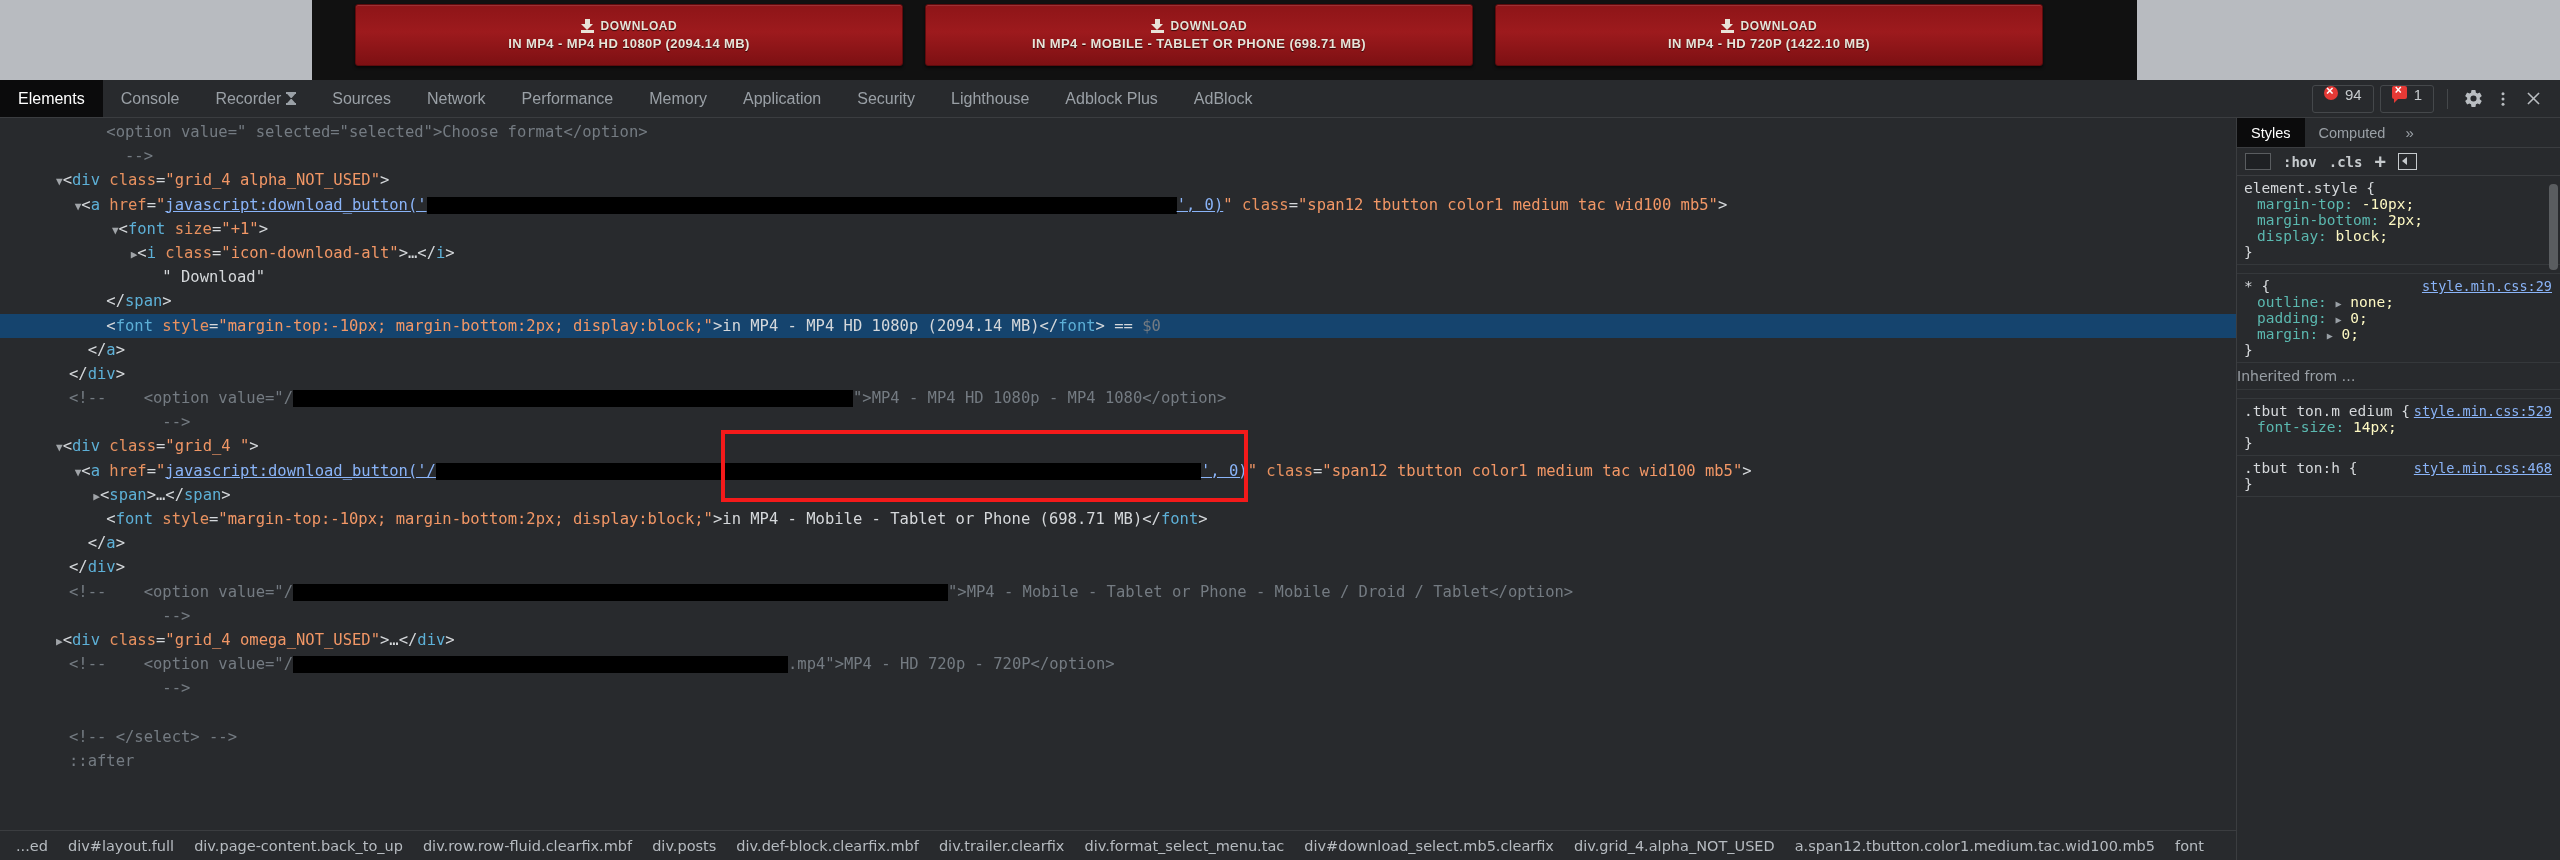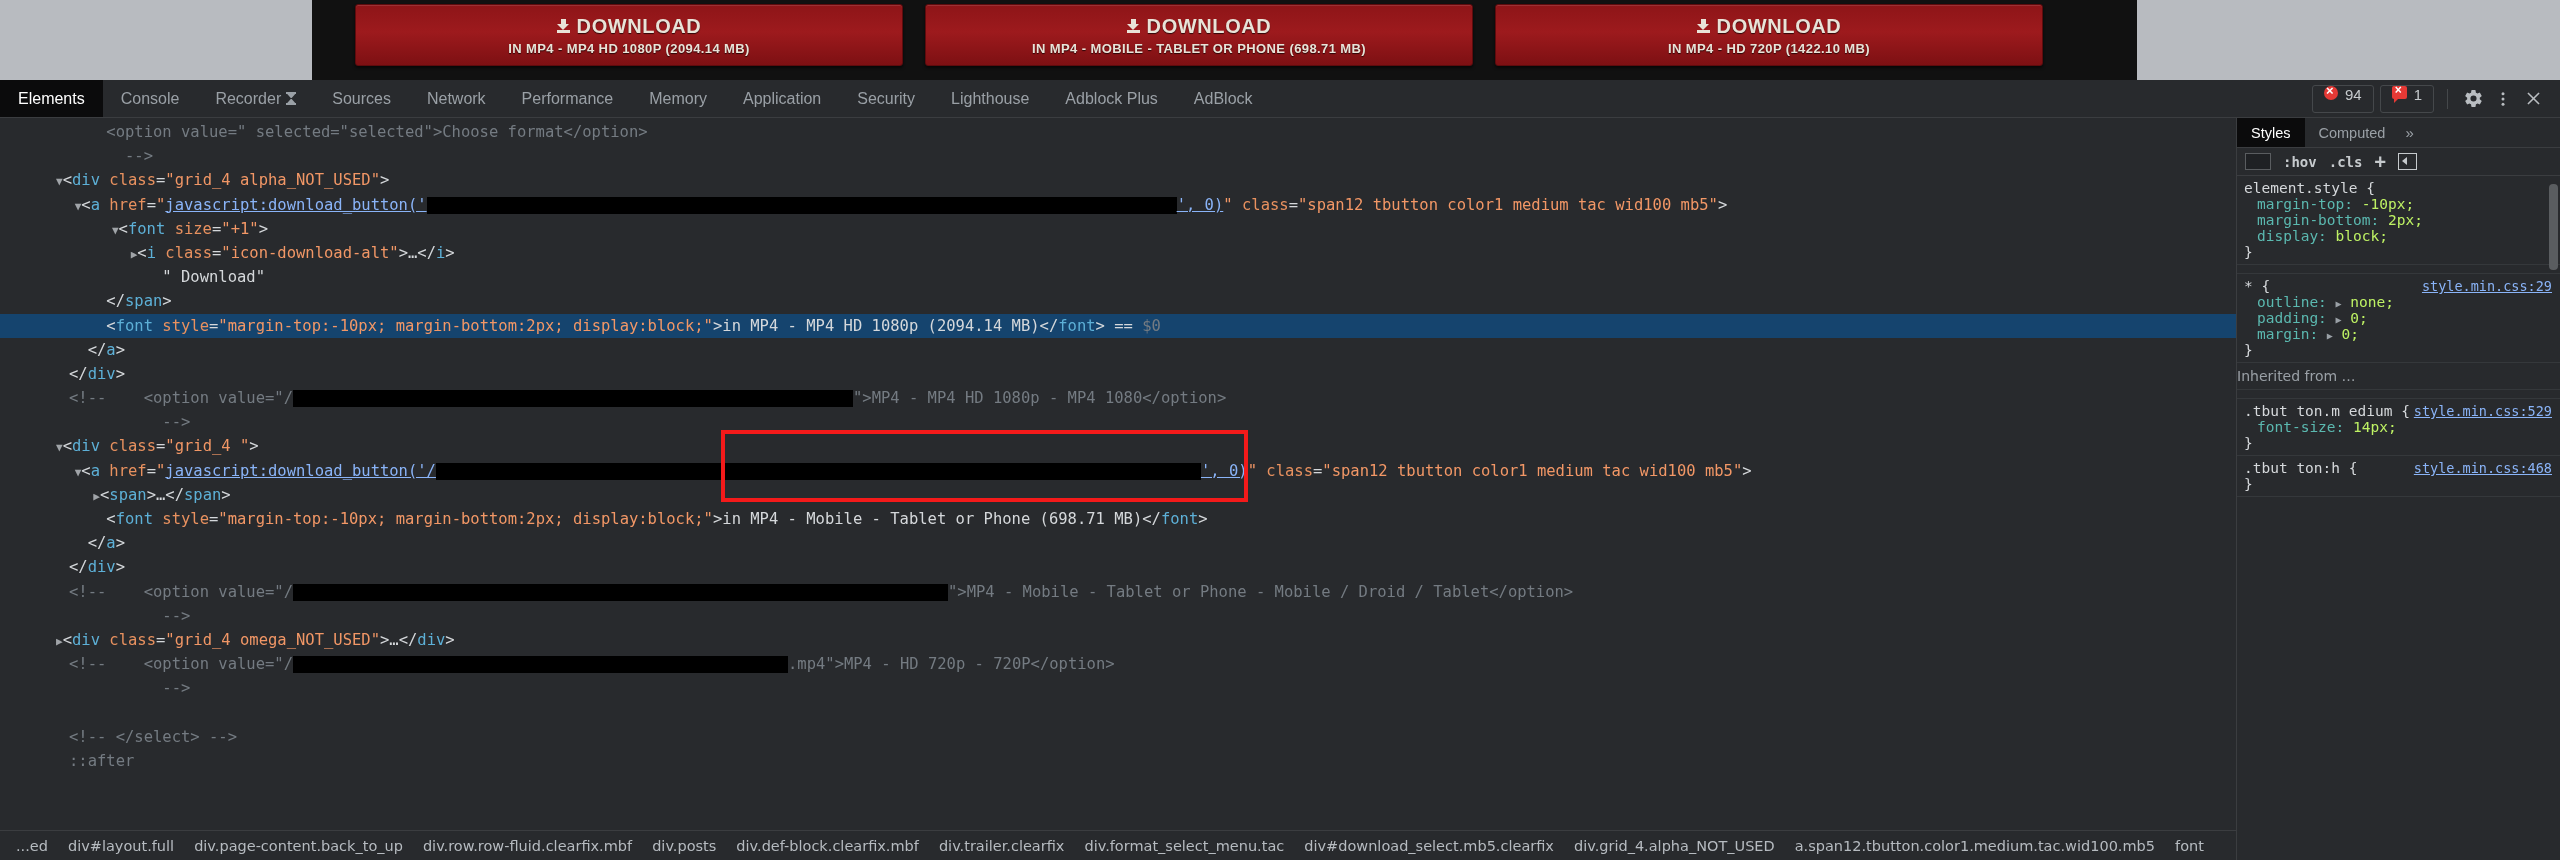--- a/index.html
+++ b/index.html
@@ -29,21 +29,21 @@
     background: linear-gradient(180deg,#8e1518 0%, #9d1a1d 45%, #7d1013 100%);
     border: 1px solid #5e0b0d;
     border-radius: 3px;
     box-shadow: inset 0 1px 0 rgba(255,255,255,0.12), 0 2px 3px rgba(0,0,0,.6);
     display: flex; flex-direction: column; align-items: center; justify-content: center;
     color: #e9e3d8;
     font-family: "Liberation Sans", sans-serif;
     text-shadow: 0 1px 1px rgba(0,0,0,.7);
     cursor: pointer;
   }
-  .dl-btn .l1 { font-size: 20px; font-weight: bold; letter-spacing: .6px; display:flex; align-items:center; gap:7px;}
+  .dl-btn .l1 { font-size: 12px; font-weight: bold; letter-spacing: .6px; display:flex; align-items:center; gap:7px;}
   .dl-btn .l2 { font-size: 13px; font-weight: bold; letter-spacing: .4px; margin-top: 3px;}
   #dl1 { left: 355px; width: 548px; }
   #dl2 { left: 925px; width: 548px; }
   #dl3 { left: 1495px; width: 548px; }
   .dlicon { display:inline-block; width:13px; height:14px; position:relative; }
   .dlicon::before{content:"";position:absolute;left:4px;top:0;width:5px;height:6px;background:#e9e3d8;}
   .dlicon::after{content:"";position:absolute;left:0;top:5px;border-left:6.5px solid transparent;border-right:6.5px solid transparent;border-top:6px solid #e9e3d8;}
   .dlbar{position:absolute;left:0;bottom:0;width:13px;height:3px;background:#e9e3d8;}
 
   
@@ -136,21 +136,21 @@
   .sqico { width: 19px; height: 17px; border: 1.5px solid #c6cacd; position: relative; cursor:pointer;}
   .sqico::after { content:""; position:absolute; left:3px; top:3px; border-top:4px solid transparent; border-bottom:4px solid transparent; border-right:5px solid #c6cacd;}
 
   .st-body { position: relative; height: 684px; overflow: hidden;
     font-family: "DejaVu Sans Mono", monospace; font-size: 14.5px; }
   .rule { padding: 4px 0 4px 7px; border-bottom: 1px solid #35383b; color: #d5d8db; }
   .sel-name { color: #d5d8db; }
   .src { color: #8ab4f8; text-decoration: underline; float: right; margin-right: 8px; font-size:13.5px;}
   .src.plain { color: #8a8f94; text-decoration: none; }
   .prop { color: #5bb9b0; padding-left: 13px; display: block; }
-  .pval { color: #bef264; }
+  .pval { color: #fef9c3; }
   .inh { padding: 5px 0 5px 0; color: #9aa0a6; border-bottom: 1px solid #35383b; font-family:"DejaVu Sans",sans-serif; font-size:14px;}
   .tri { color:#9aa0a6; font-size: 10px; }
   .st-scroll { position: absolute; right: 2px; top: 8px; width: 9px; height: 86px; background: #5a5d60; border-radius: 4px;}
 </style>
 </head>
 <body>
 
 <div id="root" data-name="devtools-screenshot" data-interactable="false">
 
   <div class="page-strip" data-name="page-preview-strip" data-interactable="false">

